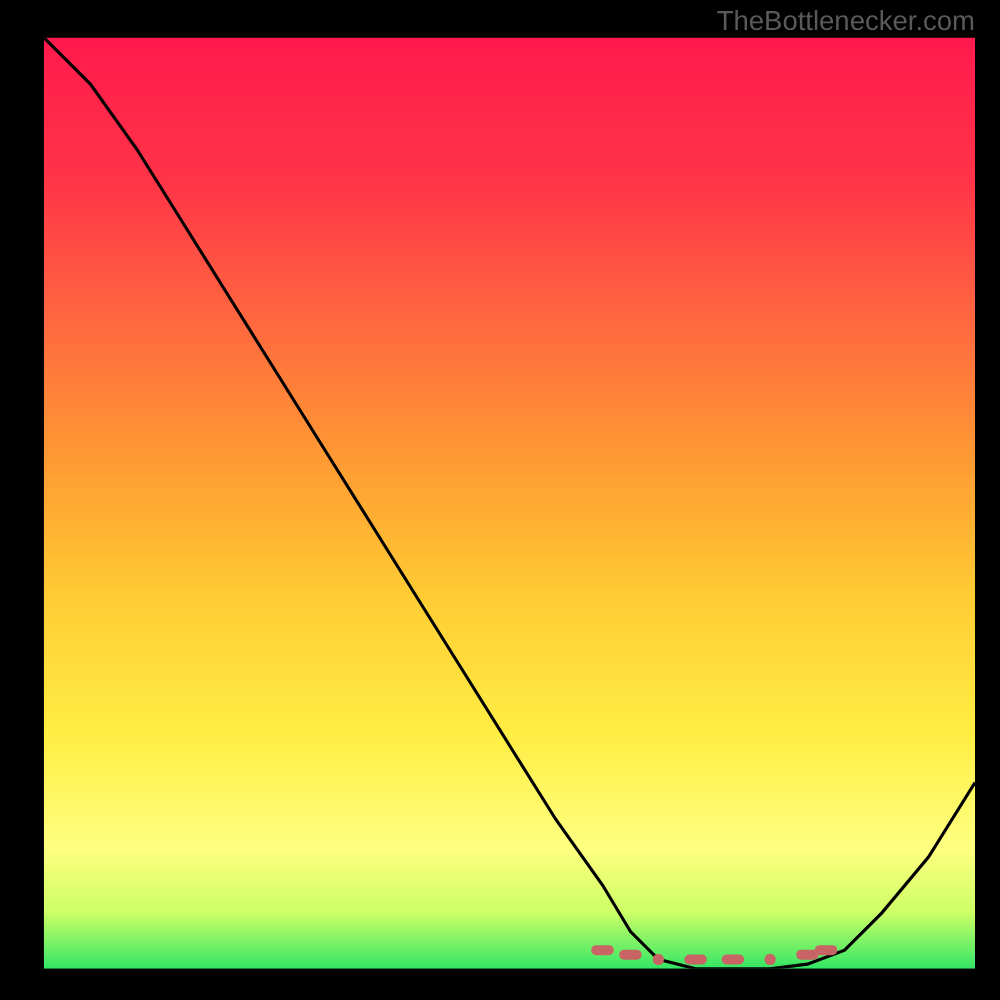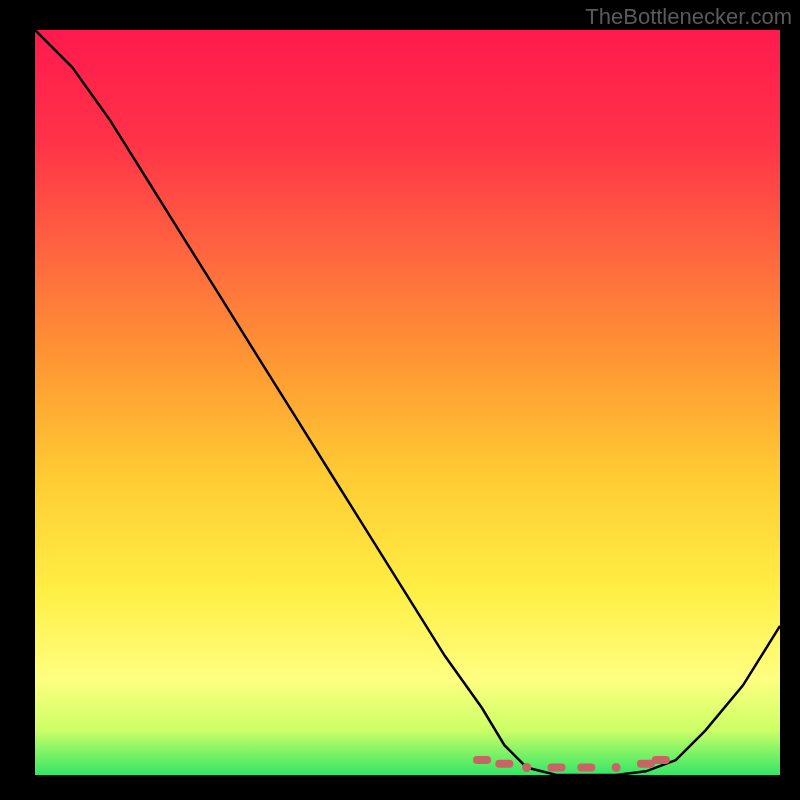--- a/index.html
+++ b/index.html
@@ -1,17 +1,17 @@
 <!DOCTYPE html>
 <html><head>
   <meta charset="utf-8">
   <style>
     * { margin: 0; padding: 0; box-sizing: border-box; }
     body { width: 800px; height: 800px; background: #000; position: relative; font-family: Arial, sans-serif; }
-    .watermark { position: absolute; top: 4px; right: 8px; color: #5a5a5a; font-size: 22px; font-weight: 500; z-index: 10; text-align: right; }
+    .watermark { position: absolute; top: 4px; right: 20px; color: #5a5a5a; font-size: 22px; font-weight: 500; z-index: 10; text-align: right; }
     .chart-container { position: absolute; left: 35px; top: 30px; width: 745px; height: 745px; }
     .gradient-bg { position: absolute; left: 0; top: 0; width: 100%; height: 100%; }
     .curve-layer { position: absolute; left: 0; top: 0; width: 100%; height: 100%; }
   </style>
 </head>
 <body>
 
 <div class="watermark">TheBottlenecker.com</div>
 
 <div class="chart-container">

